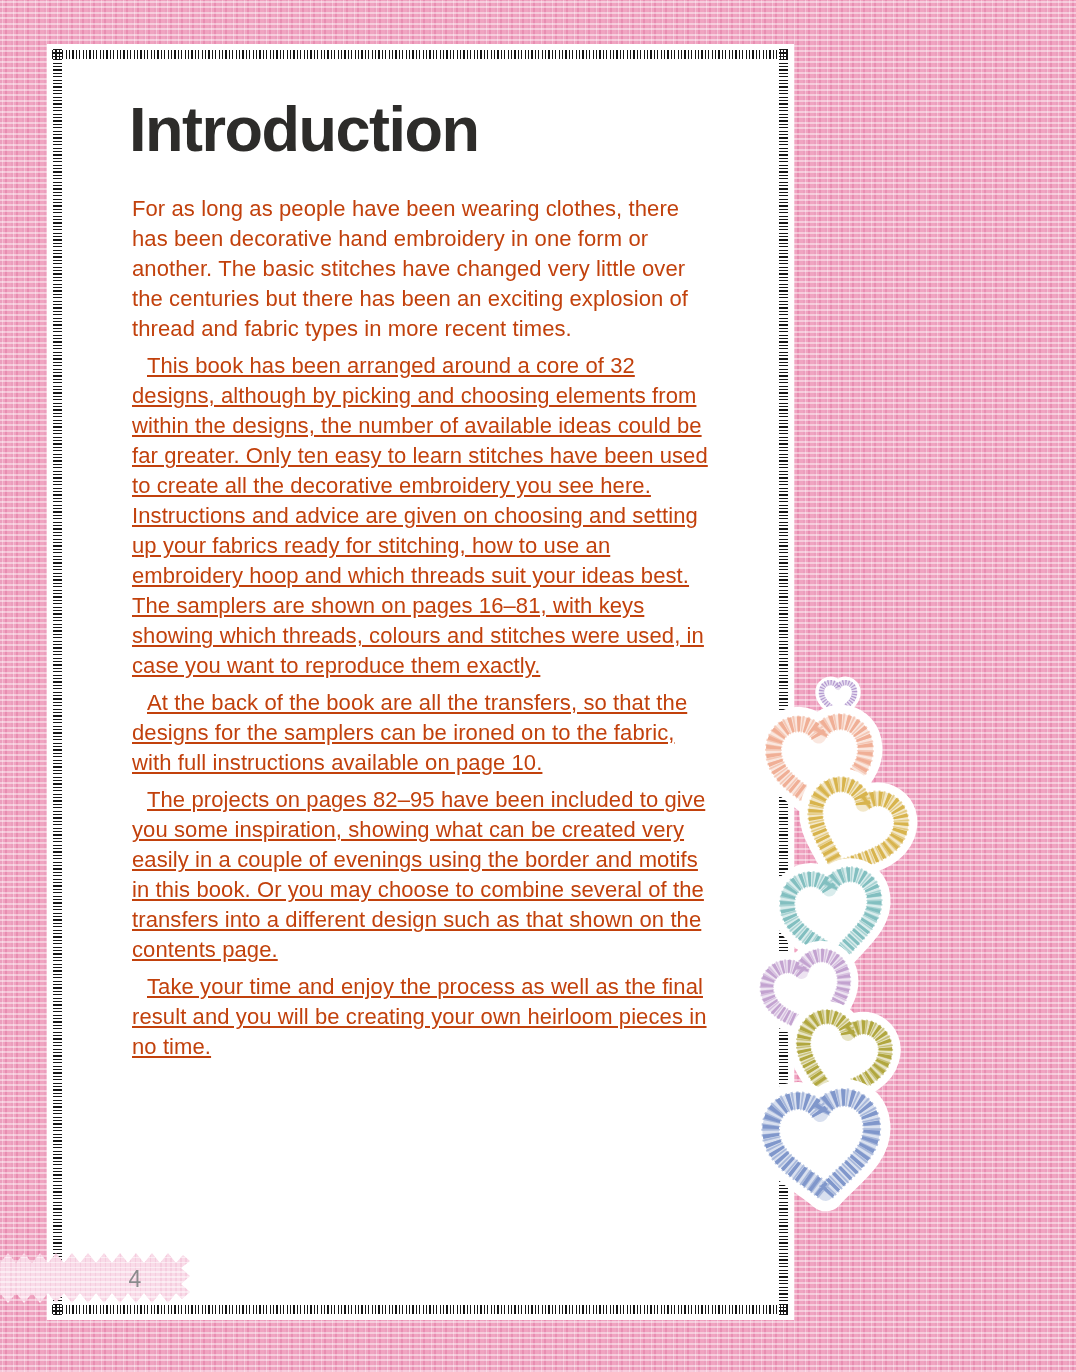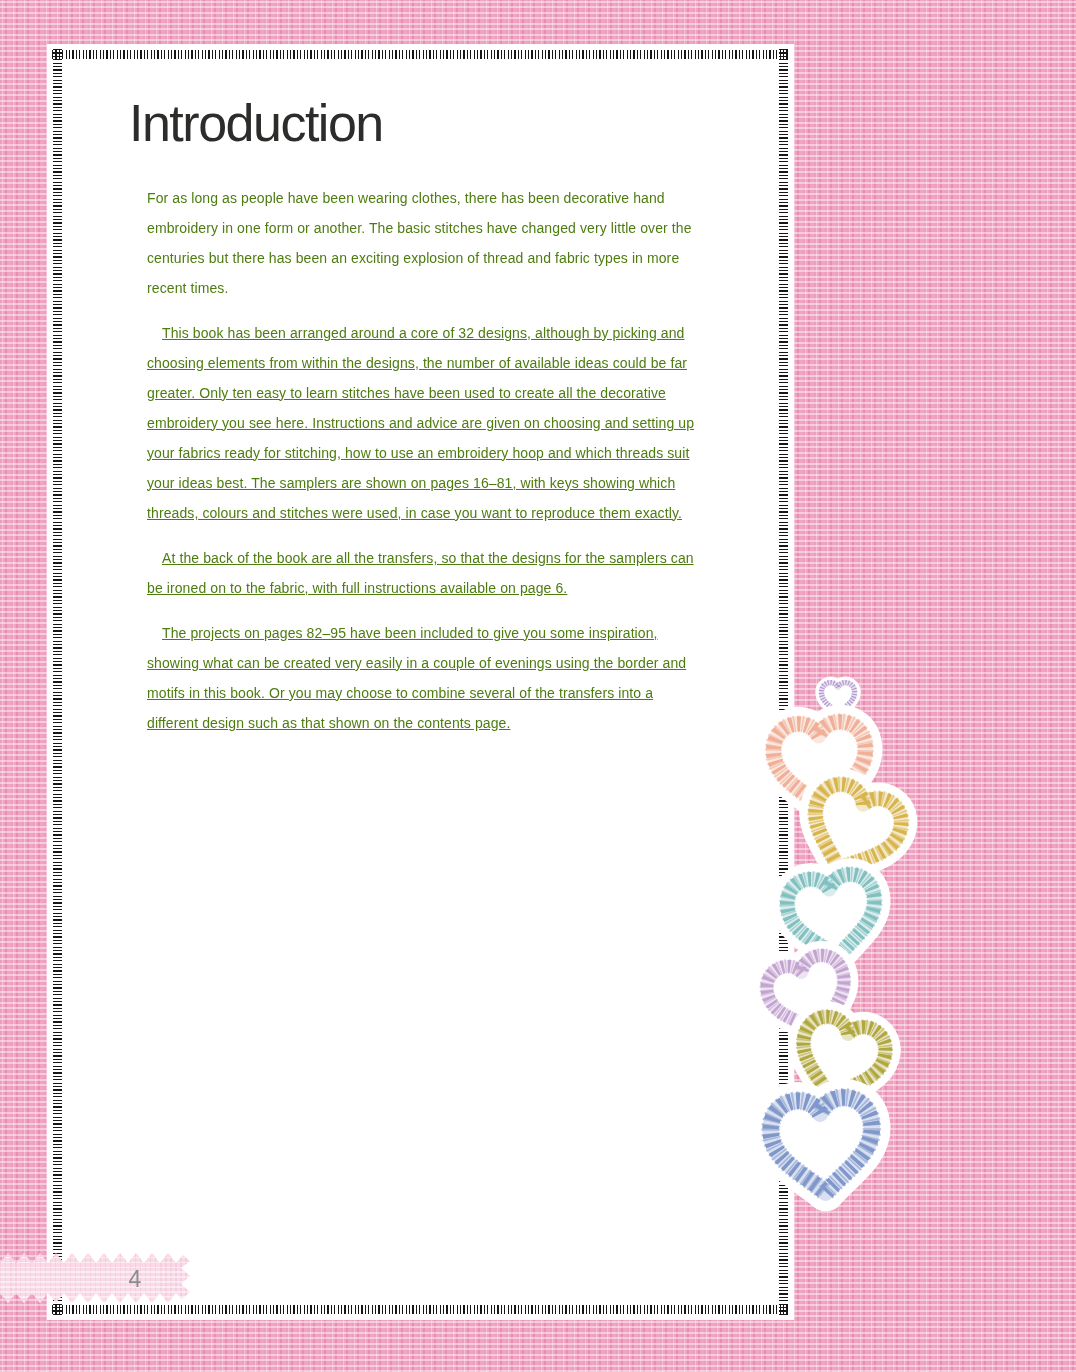--- a/index.html
+++ b/index.html
@@ -34,32 +34,32 @@
     background:repeating-linear-gradient(0deg, #161616 0 1.2px, transparent 1.2px 3.4px); }
   .stitch.t { top:6px; }  .stitch.b { bottom:6px; }
   .stitch.l { left:6px; } .stitch.r { right:6px; }
 
   
   .content {
     position:absolute; left:85px; top:52px;
     width:588px;
   }
   .page-title {
-    font-size:52px;
-    font-weight:400;
+    font-size:63px;
+    font-weight:700;
     letter-spacing:-1.5px;
     color:#2d2c2a;
     margin:0 0 32px -3px;
     line-height:1.05;
   }
   .body-copy p {
-    margin:15px;
-    font-size:14px;
+    margin:0;
+    font-size:22px;
     line-height:30px;
-    color:#4d7c0f;
+    color:#c2410c;
     letter-spacing:0.1px;
   }
   .body-copy p + p { margin-top:7px; text-indent:15px;text-decoration:underline; }
 
   
   .heart-art { position:absolute; left:718px; top:638px; z-index:3; }
   .hw { fill:#ffffff; stroke:#ffffff; stroke-width:34; stroke-linejoin:round; }
   .hc use { fill:none; stroke-linejoin:round; stroke-linecap:butt; }
   .hc .base  { stroke-width:15; opacity:0.30; }
   .hc .rungs { stroke-width:15; stroke-dasharray:3.2 4.4; }
@@ -100,22 +100,23 @@
   <div class="stitch h t"></div>
   <div class="stitch h b"></div>
   <div class="stitch v l"></div>
   <div class="stitch v r"></div>
 
   <div class="content">
     <h1 class="page-title">Introduction</h1>
     <div class="body-copy">
       <p>For as long as people have been wearing clothes, there has been decorative hand embroidery in one form or another. The basic stitches have changed very little over the centuries but there has been an exciting explosion of thread and fabric types in more recent times.</p>
       <p>This book has been arranged around a core of 32 designs, although by picking and choosing elements from within the designs, the number of available ideas could be far greater. Only ten easy to learn stitches have been used to create all the decorative embroidery you see here. Instructions and advice are given on choosing and setting up your fabrics ready for stitching, how to use an embroidery hoop and which threads suit your ideas best. The samplers are shown on pages 16–81, with keys showing which threads, colours and stitches were used, in case you want to reproduce them exactly.</p>
-      <p>At the back of the book are all the transfers, so that the designs for the samplers can be ironed on to the fabric, with full instructions available on page 6.</p>
+      <p>At the back of the book are all the transfers, so that the designs for the samplers can be ironed on to the fabric, with full instructions available on page 10.</p>
       <p>The projects on pages 82–95 have been included to give you some inspiration, showing what can be created very easily in a couple of evenings using the border and motifs in this book. Or you may choose to combine several of the transfers into a different design such as that shown on the contents page.</p>
+      <p>Take your time and enjoy the process as well as the final result and you will be creating your own heirloom pieces in no time.</p>
     </div>
   </div>
 </div>
 
 <svg class="heart-art" width="210" height="600" viewBox="0 0 210 600">
   <defs>
     <path id="heart" d="M0,-24 C-10,-46 -46,-40 -46,-10 C-46,16 -18,30 0,48 C18,30 46,16 46,-10 C46,-40 10,-46 0,-24 Z"></path>
   </defs>
 
   <g transform="translate(120,58) scale(0.36)">

